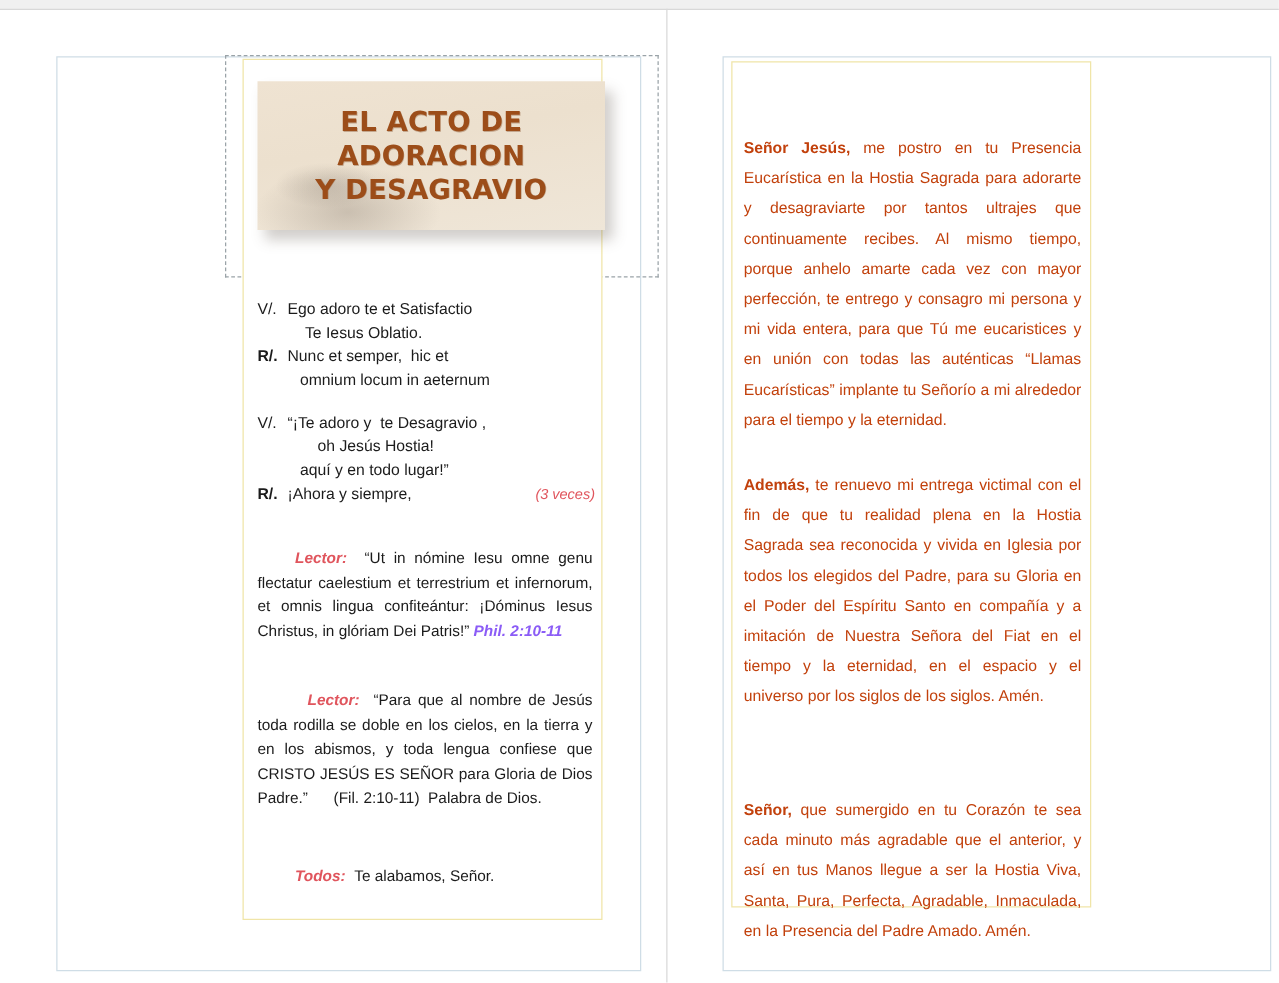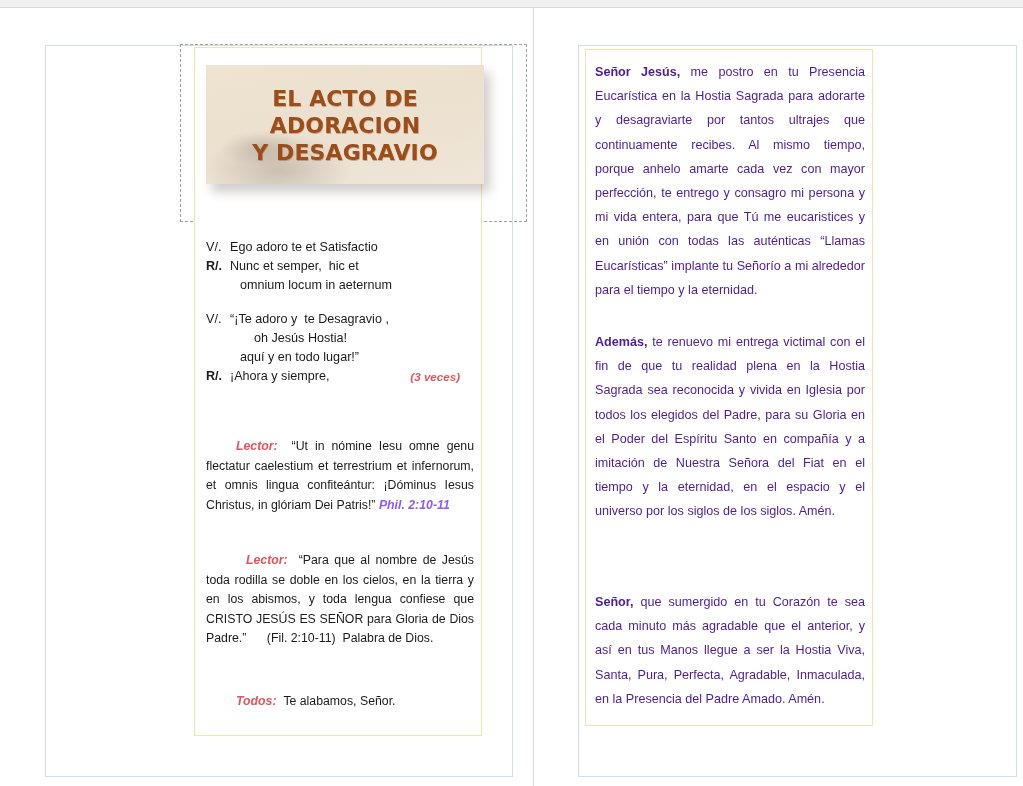--- a/index.html
+++ b/index.html
@@ -96,25 +96,25 @@
   }
   .vr-group { margin-bottom: 15px; }
   .vr-line { display: block; white-space: pre; }
   .vr-marker { font-weight: bold; display: inline-block; width: 24px; }
   .vr-marker.light { font-weight: normal; }
   .vr-bold { font-weight: normal; }
   .vr-indent { padding-left: 24px; display: block; }
   .vr-times {
     color: #e0555d;
     font-style: italic;
-    font-weight: bold;
+    font-weight: normal;
     font-size: 11.6px;
     float: right;
     margin-top: -19px;
-    margin-right: 18px;
+    margin-right: 2px;
   }
 
   
   .reading {
     position: absolute;
     width: 268px;
     font-size: 12.3px;
     line-height: 19.5px;
     color: #1b1b1b;
     text-align: justify;
@@ -136,22 +136,23 @@
   }
   .indent-first { text-indent: 10px; }
 
   
   .prayer {
     position: absolute;
     left: 595px;
     width: 270px;
     font-size: 12.6px;
     line-height: 24.2px;
-    color: #4c1d95;
+    color: #c2410c;
     text-align: justify;
+    margin-top: 46px;
   }
   .prayer-1 { top: 60px; }
   .prayer-2 { top: 330px; }
   .prayer-3 { top: 590px; }
   .lead { font-weight: bold; }
 </style>
 </head>
 <body>
 
 <div class="top-strip"></div>
@@ -167,20 +168,21 @@
   <div class="title">
     <span>EL ACTO DE ADORACION</span><br>
     <span>Y DESAGRAVIO</span>
   </div>
 </div>
 
 <div class="vr-block">
 
   <div class="vr-group">
     <span class="vr-line"><span class="vr-marker light">V/.</span><span>Ego adoro te et Satisfactio</span></span>
+    <span class="vr-line vr-indent"><span style="padding-left:14px">Te Iesus Oblatio.</span></span>
     <span class="vr-line"><span class="vr-marker">R/.</span><span class="vr-bold">Nunc et semper,  hic et</span></span>
     <span class="vr-line vr-indent"><span class="vr-bold" style="padding-left:10px">omnium locum in aeternum</span></span>
   </div>
 
   <div class="vr-group">
     <span class="vr-line"><span class="vr-marker light">V/.</span><span>“¡Te adoro y  te Desagravio ,</span></span>
     <span class="vr-line vr-indent"><span style="padding-left:24px">oh Jesús Hostia!</span></span>
     <span class="vr-line vr-indent"><span class="vr-bold" style="padding-left:10px">aquí y en todo lugar!”</span></span>
     <span class="vr-line"><span class="vr-marker">R/.</span><span class="vr-bold">¡Ahora y siempre,</span></span>
     <span class="vr-times">(3 veces)</span>

